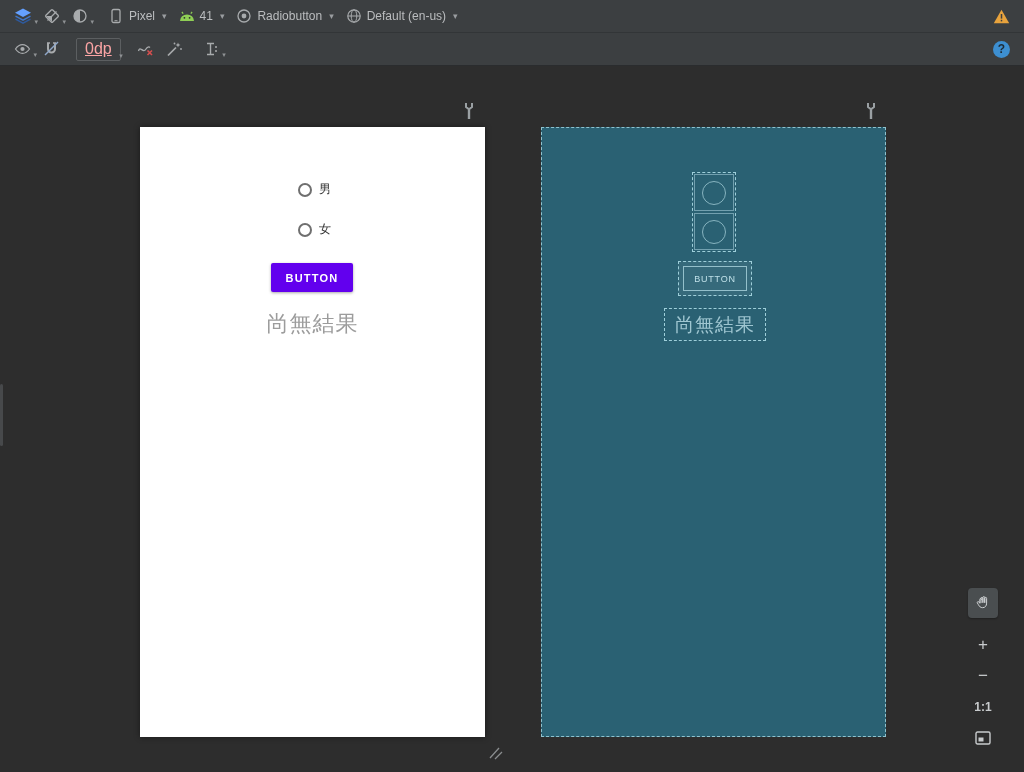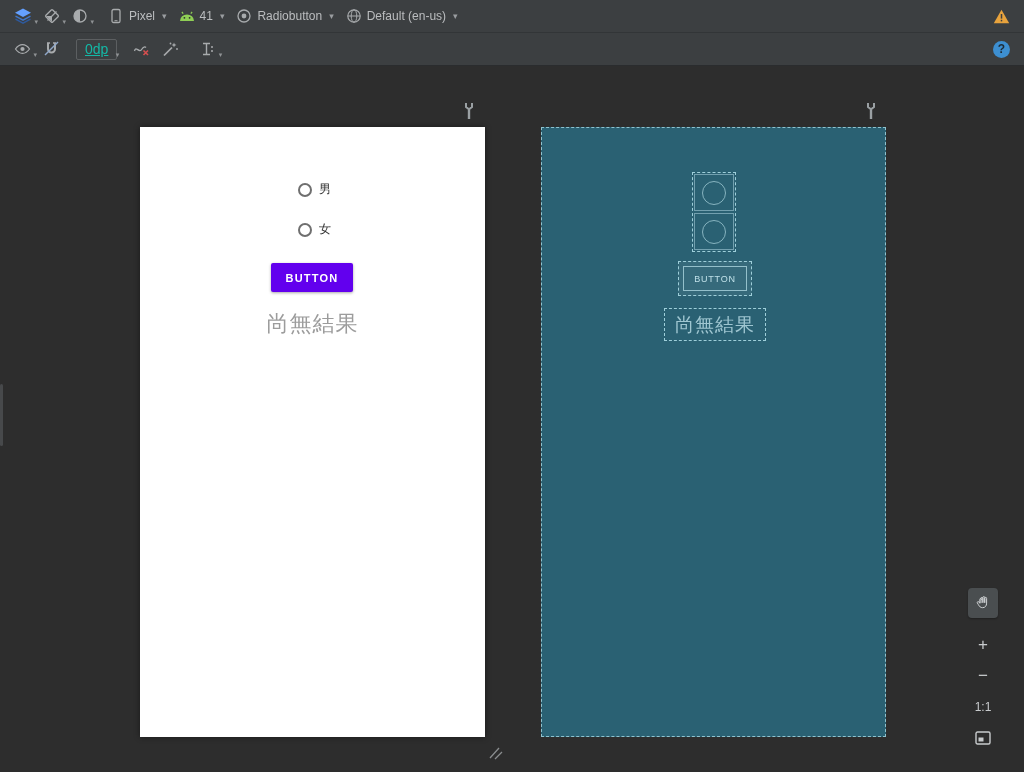--- a/index.html
+++ b/index.html
@@ -12,21 +12,21 @@
   .toolbar-top { border-bottom:1px solid #323537; }
   .toolbar-second { border-bottom:1px solid #2a2c2e; }
   .tb-btn { display:flex; align-items:center; gap:5px; padding:3px 6px; border-radius:3px;
             cursor:default; position:relative; color:#bbbdbf; background:transparent; border:none;
             font-size:12px; font-family:inherit; }
   .chev { font-size:9px; color:#9a9da0; margin-left:2px; }
   .mini-chev { position:absolute; right:0; bottom:1px; font-size:7px; color:#8f9294; }
   .tb-spacer { flex:1; }
   .tb-sep { width:8px; }
   .margin-box { border:1px solid #5c5f61; border-radius:2px; padding:1px 8px 2px 8px;
-                color:#14b8a6; font-size:14px; text-decoration:underline; }
+                color:#fca5a5; font-size:16px; text-decoration:underline; }
   .help-circle { width:17px; height:17px; border-radius:50%; background:#3d8fd1; color:#1d2b36;
                  font-weight:bold; font-size:12px; display:flex; align-items:center;
                  justify-content:center; }
 
   
   .canvas { position:relative; width:1024px; height:706px; background:#2d2d2d; }
   .scroll-remnant { position:absolute; left:0; top:318px; width:3px; height:62px;
                     background:#47494b; border-radius:2px; }
 
   .wrench { position:absolute; width:14px; height:18px; top:36px; }
@@ -70,21 +70,21 @@
                justify-content:center; font-size:19px; color:#9fc6d1; letter-spacing:1px; }
 
   
   .zoom-controls { position:absolute; right:26px; top:522px; display:flex;
                    flex-direction:column; align-items:center; gap:3px; }
   .zoom-btn { width:30px; height:28px; display:flex; align-items:center; justify-content:center;
               color:#c8cbcd; font-size:17px; background:transparent; border:none;
               border-radius:4px; cursor:default; font-family:inherit; }
   .zoom-hand { background:#4a4e50; height:30px; margin-bottom:10px;
                box-shadow:0 1px 2px rgba(0,0,0,.3); }
-  .zoom-ratio { font-size:12px; font-weight:normal; }
+  .zoom-ratio { font-size:12px; font-weight:bold; }
 
   .resize-handle { position:absolute; left:488px; top:680px; }
 
   svg { display:block; }
 </style>
 </head>
 <body>
 
 <div class="toolbar toolbar-top">
 

